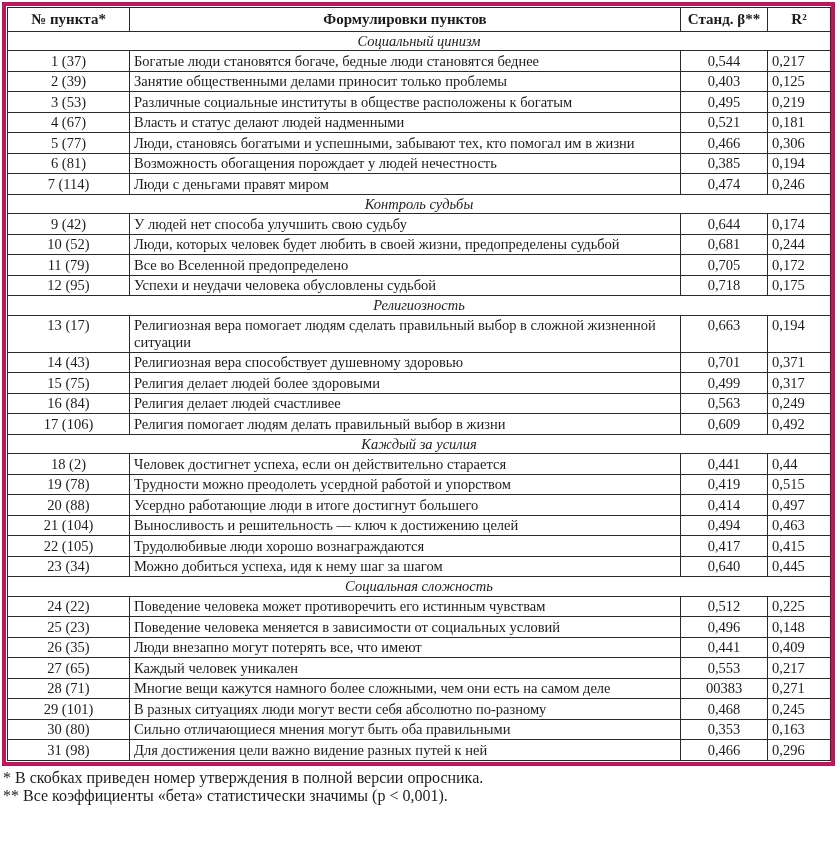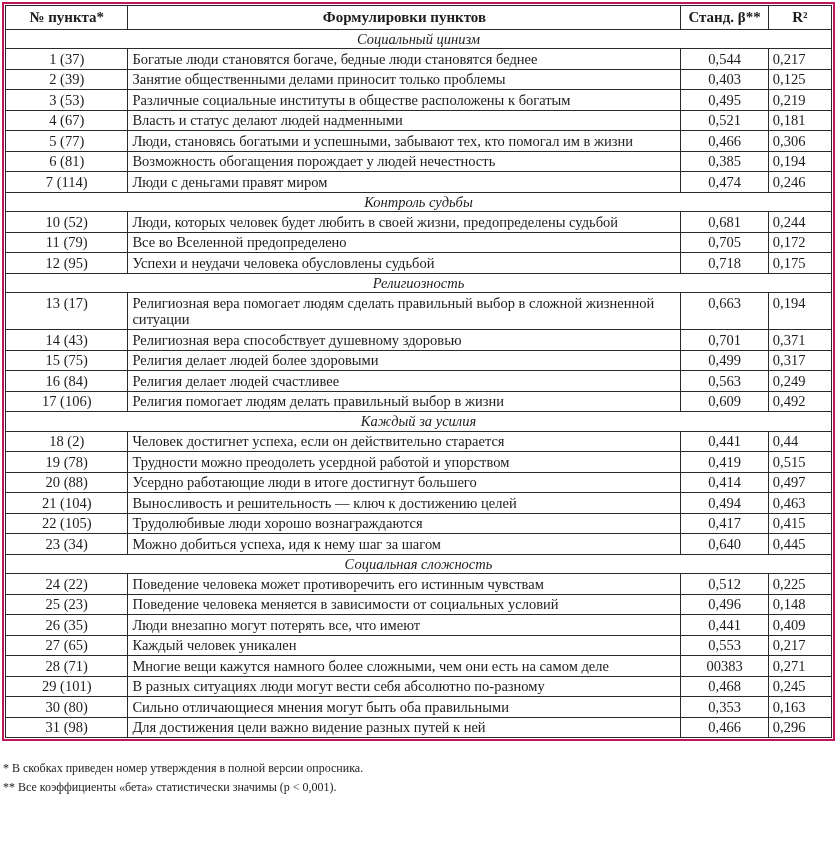--- a/index.html
+++ b/index.html
@@ -11,21 +11,21 @@
   .page {
     width: 840px;
     height: 846px;
     box-sizing: border-box;
     padding: 2px 3px 0 2px;
     font-family: "Liberation Serif", "DejaVu Serif", serif;
     color: #1c1c1c;
     overflow: hidden;
   }
   .table-frame {
-    border: 2px solid #be185d;
+    border: 4px solid #be185d;
     padding: 1px;
     box-sizing: border-box;
     width: 833px;
   }
   table.results {
     border-collapse: collapse;
     width: 100%;
     table-layout: fixed;
   }
   table.results th,
@@ -48,23 +48,23 @@
   td.c-text { text-align: left; padding-left: 6px; }
   td.c-beta { text-align: center; }
   td.c-r2 { text-align: left; }
   tr.section-row td {
     text-align: center;
     font-style: italic;
     font-weight: normal;
     padding: 1px 2px;
   }
   .footnotes {
-    margin-top: 18px;
+    margin-top: 3px;
     padding-left: 1px;
-    font-size: 12px;
+    font-size: 16px;
     line-height: 18.5px;
   }
   .footnotes .fn { white-space: nowrap; overflow: hidden; }
 </style>
 </head>
 <body>
 
 <div class="page">
   <div class="table-frame">
     <table class="results">
@@ -125,20 +125,26 @@
           <tr>
             <td class="c-num">7 (114)</td>
             <td class="c-text">Люди с деньгами правят миром</td>
             <td class="c-beta">0,474</td>
             <td class="c-r2">0,246</td>
           </tr>
           <tr class="section-row">
             <td colspan="4">Контроль судьбы</td>
           </tr>
           <tr>
+            <td class="c-num">9 (42)</td>
+            <td class="c-text">У людей нет способа улучшить свою судьбу</td>
+            <td class="c-beta">0,644</td>
+            <td class="c-r2">0,174</td>
+          </tr>
+          <tr>
             <td class="c-num">10 (52)</td>
             <td class="c-text">Люди, которых человек будет любить в своей жизни, предопределены судьбой</td>
             <td class="c-beta">0,681</td>
             <td class="c-r2">0,244</td>
           </tr>
           <tr>
             <td class="c-num">11 (79)</td>
             <td class="c-text">Все во Вселенной предопределено</td>
             <td class="c-beta">0,705</td>
             <td class="c-r2">0,172</td>

